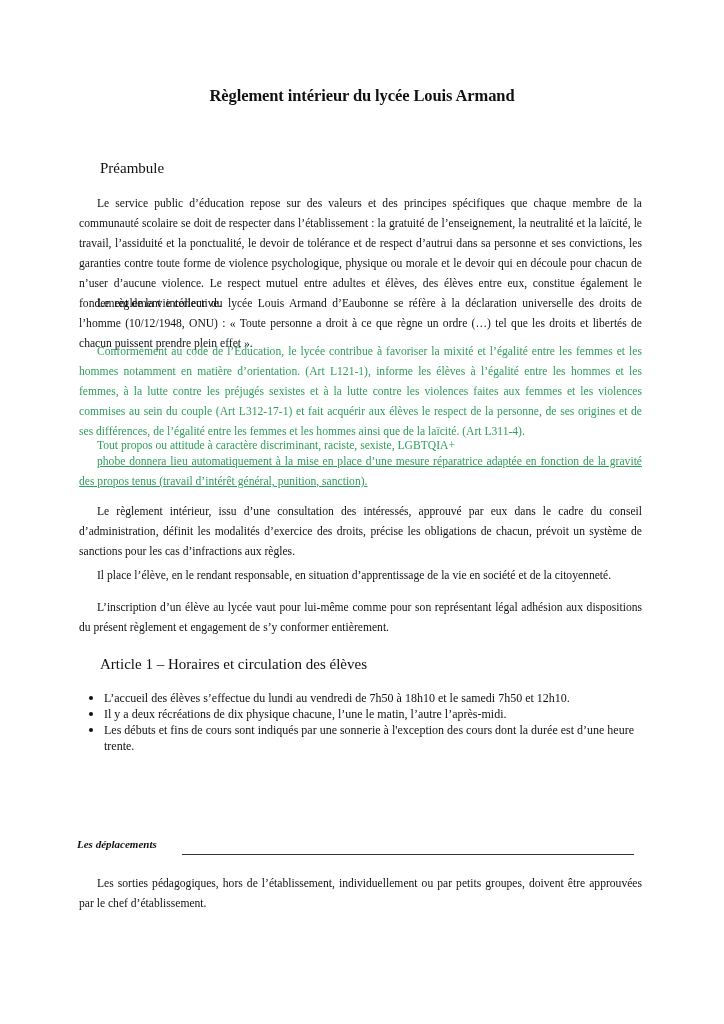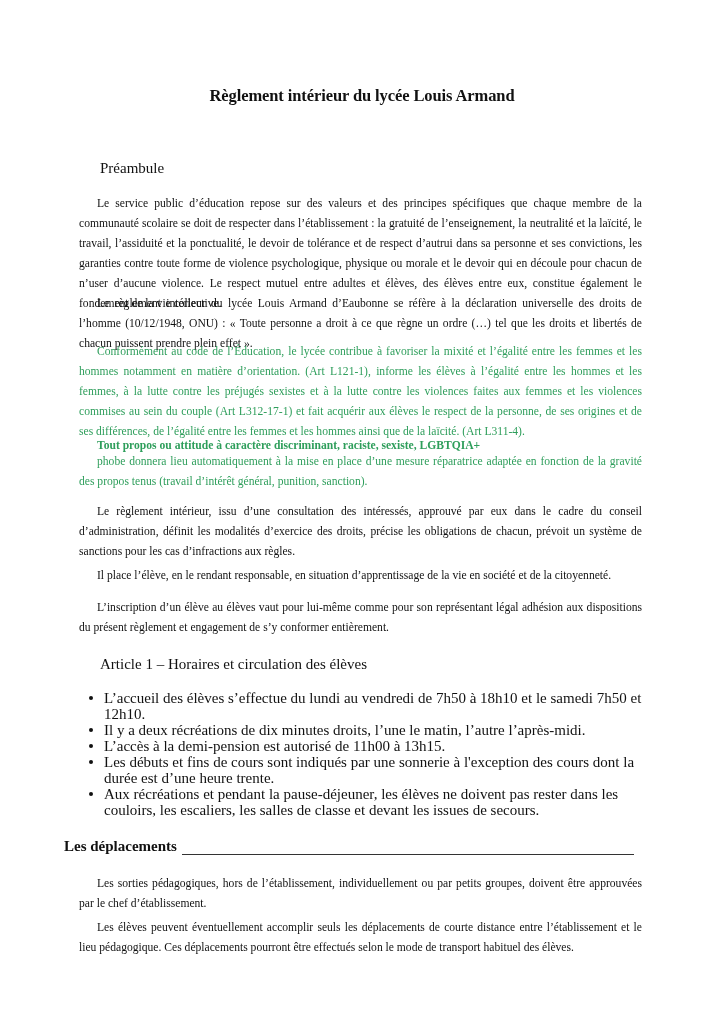--- a/index.html
+++ b/index.html
@@ -17,29 +17,29 @@
       position: absolute; left: 100px; font-weight: normal; font-size: 15px;
     }
     .p {
       position: absolute; left: 79px; width: 563px;
       font-size: 11.6px; line-height: 20px; text-align: justify;
       text-indent: 18px;
     }
     .green { color: #2e9e5b; }
     .bullets {
       position: absolute; left: 88px; width: 556px; margin: 0; padding: 0;
-      list-style: none; font-size: 15px; line-height: 16px;
+      list-style: none; font-size: 12px; line-height: 16px;
     }
     .bullets li { position: relative; padding-left: 16px; }
     .bullets li .dot {
       position: absolute; left: 1px; top: 6px; width: 4px; height: 4px;
       border-radius: 50%; background: #111;
     }
     .sub-heading {
-      position: absolute; left: 64px; top: 838px; font-size: 15px; font-weight: bold;
+      position: absolute; left: 77px; top: 838px; font-size: 11px; font-weight: bold; font-style: italic;
     }
     .sub-rule {
       position: absolute; left: 182px; top: 854px; width: 452px; height: 1px;
       background: #333;
     }
   </style>
 </head>
 <body>
 
 <div class="page">
@@ -47,39 +47,36 @@
   <div class="title">Règlement intérieur du lycée Louis Armand</div>
 
   <div class="h2" style="top:160px;">Préambule</div>
 
   <div class="p" style="top:194px;">Le service public d’éducation repose sur des valeurs et des principes spécifiques que chaque membre de la communauté scolaire se doit de respecter dans l’établissement : la gratuité de l’enseignement, la neutralité et la laïcité, le travail, l’assiduité et la ponctualité, le devoir de tolérance et de respect d’autrui dans sa personne et ses convictions, les garanties contre toute forme de violence psychologique, physique ou morale et le devoir qui en découle pour chacun de n’user d’aucune violence. Le respect mutuel entre adultes et élèves, des élèves entre eux, constitue également le fondement de la vie collective.</div>
 
   <div class="p" style="top:294px;">Le règlement intérieur du lycée Louis Armand d’Eaubonne se réfère à la déclaration universelle des droits de l’homme (10/12/1948, ONU) : « Toute personne a droit à ce que règne un ordre (…) tel que les droits et libertés de chacun puissent prendre plein effet ».</div>
 
   <div class="p green" style="top:342px;">Conformément au code de l’Éducation, le lycée contribue à favoriser la mixité et l’égalité entre les femmes et les hommes notamment en matière d’orientation. (Art L121-1), informe les élèves à l’égalité entre les hommes et les femmes, à la lutte contre les préjugés sexistes et à la lutte contre les violences faites aux femmes et les violences commises au sein du couple (Art L312-17-1) et fait acquérir aux élèves le respect de la personne, de ses origines et de ses différences, de l’égalité entre les femmes et les hommes ainsi que de la laïcité. (Art L311-4).</div>
 
-  <div class="p green" style="top:436px;font-weight:bold;">Tout propos ou attitude à caractère discriminant, raciste, sexiste, LGBTQIA+</div>
-  <div class="p green" style="top:452px;">phobe donnera lieu automatiquement à la mise en place d’une mesure réparatrice adaptée en fonction de la gravité des propos tenus (travail d’intérêt général, punition, sanction).</div>
+  <div class="p green" style="top:436px;">Tout propos ou attitude à caractère discriminant, raciste, sexiste, LGBTQIA+</div>
+  <div class="p green" style="top:452px;text-decoration:underline;">phobe donnera lieu automatiquement à la mise en place d’une mesure réparatrice adaptée en fonction de la gravité des propos tenus (travail d’intérêt général, punition, sanction).</div>
 
   <div class="p" style="top:566px;">Il place l’élève, en le rendant responsable, en situation d’apprentissage de la vie en société et de la citoyenneté.</div>
 
   <div class="p" style="top:502px;">Le règlement intérieur, issu d’une consultation des intéressés, approuvé par eux dans le cadre du conseil d’administration, définit les modalités d’exercice des droits, précise les obligations de chacun, prévoit un système de sanctions pour les cas d’infractions aux règles.</div>
 
-  <div class="p" style="top:598px;">L’inscription d’un élève au élèves vaut pour lui-même comme pour son représentant légal adhésion aux dispositions du présent règlement et engagement de s’y conformer entièrement.</div>
+  <div class="p" style="top:598px;">L’inscription d’un élève au lycée vaut pour lui-même comme pour son représentant légal adhésion aux dispositions du présent règlement et engagement de s’y conformer entièrement.</div>
 
   <div class="h2" style="top:656px;">Article 1 – Horaires et circulation des élèves</div>
 
   <ul class="bullets" style="top:690px;">
     <li><span class="dot"></span><span>L’accueil des élèves s’effectue du lundi au vendredi de 7h50 à 18h10 et le samedi 7h50 et 12h10.</span></li>
-    <li><span class="dot"></span><span>Il y a deux récréations de dix minutes droits, l’une le matin, l’autre l’après-midi.</span></li>
-    <li><span class="dot"></span><span>L’accès à la demi-pension est autorisé de 11h00 à 13h15.</span></li>
+    <li><span class="dot"></span><span>Il y a deux récréations de dix physique chacune, l’une le matin, l’autre l’après-midi.</span></li>
     <li><span class="dot"></span><span>Les débuts et fins de cours sont indiqués par une sonnerie à l'exception des cours dont la durée est d’une heure trente.</span></li>
-    <li><span class="dot"></span><span>Aux récréations et pendant la pause-déjeuner, les élèves ne doivent pas rester dans les couloirs, les escaliers, les salles de classe et devant les issues de secours.</span></li>
   </ul>
 
   <div class="sub-heading">Les déplacements</div>
   <div class="sub-rule"></div>
 
   <div class="p" style="top:874px;">Les sorties pédagogiques, hors de l’établissement, individuellement ou par petits groupes, doivent être approuvées par le chef d’établissement.</div>
 
-  <div class="p" style="top:918px;">Les élèves peuvent éventuellement accomplir seuls les déplacements de courte distance entre l’établissement et le lieu pédagogique. Ces déplacements pourront être effectués selon le mode de transport habituel des élèves.</div>
 
 </div>
 
 </body></html>

